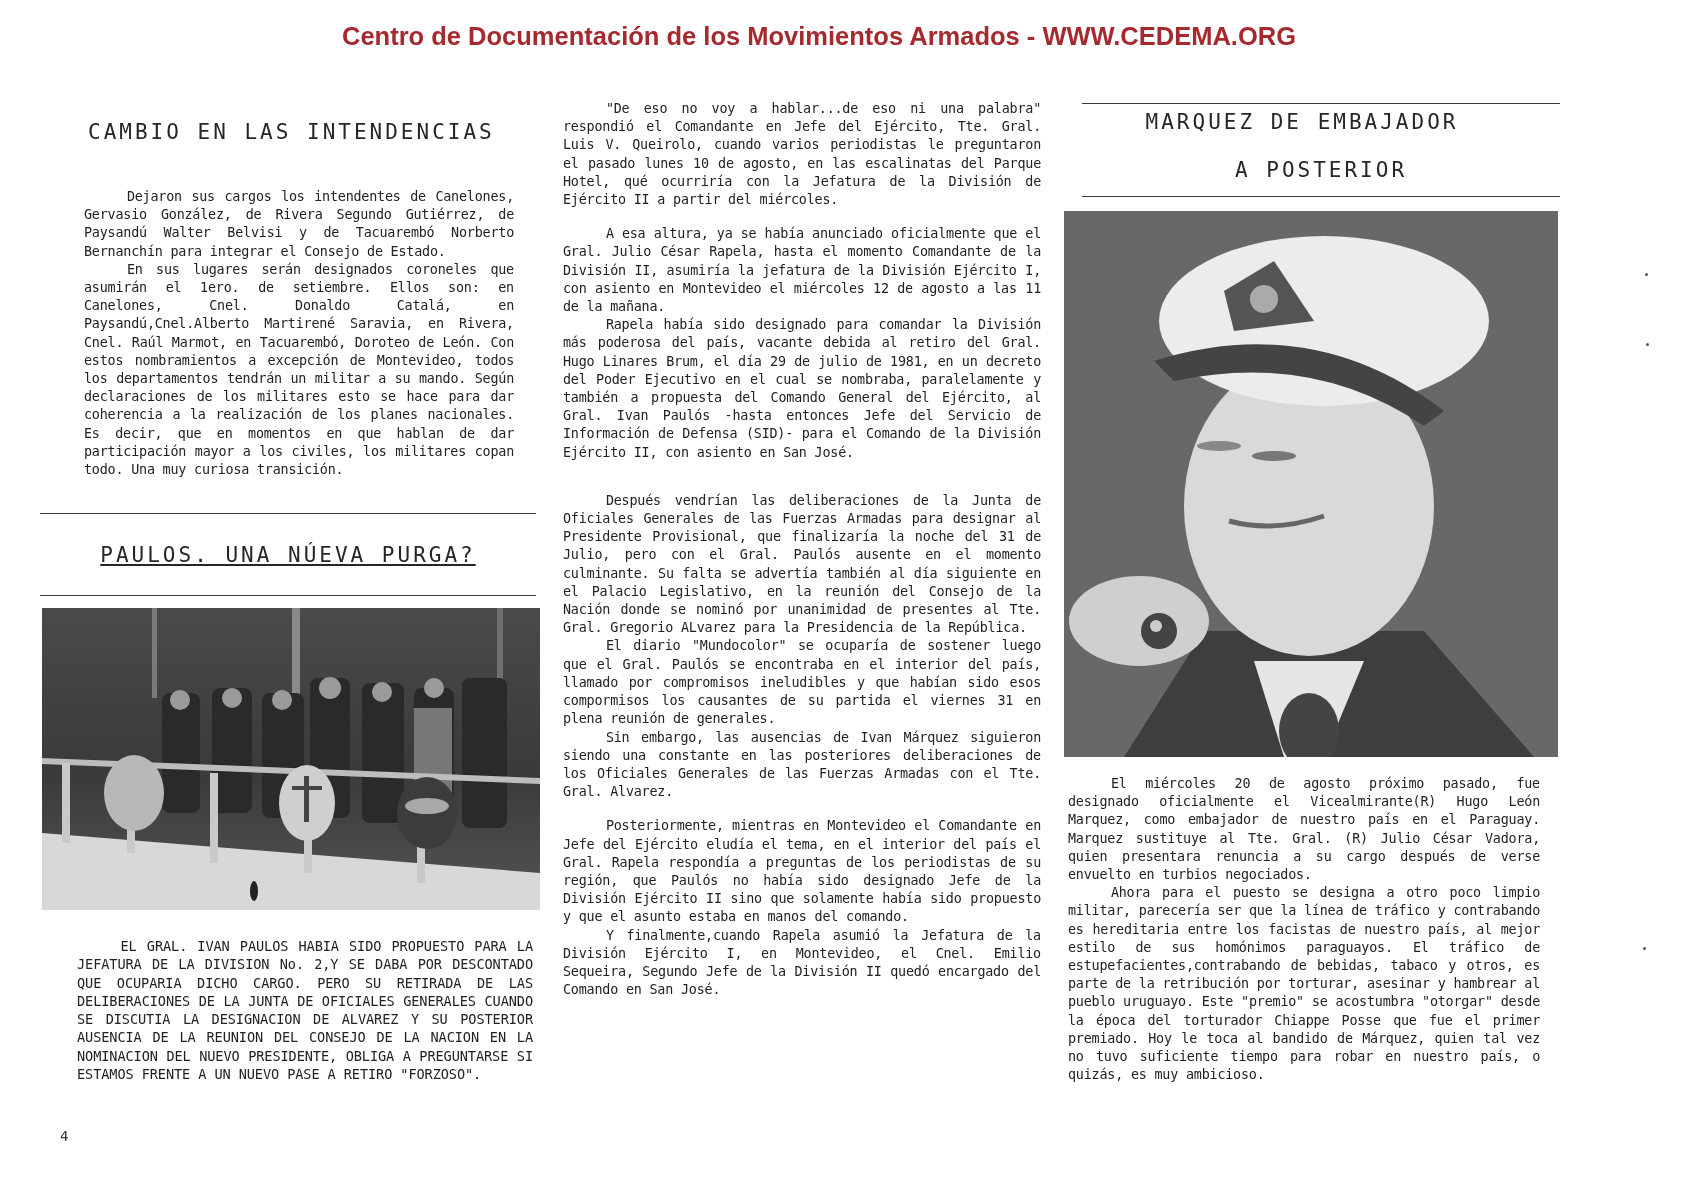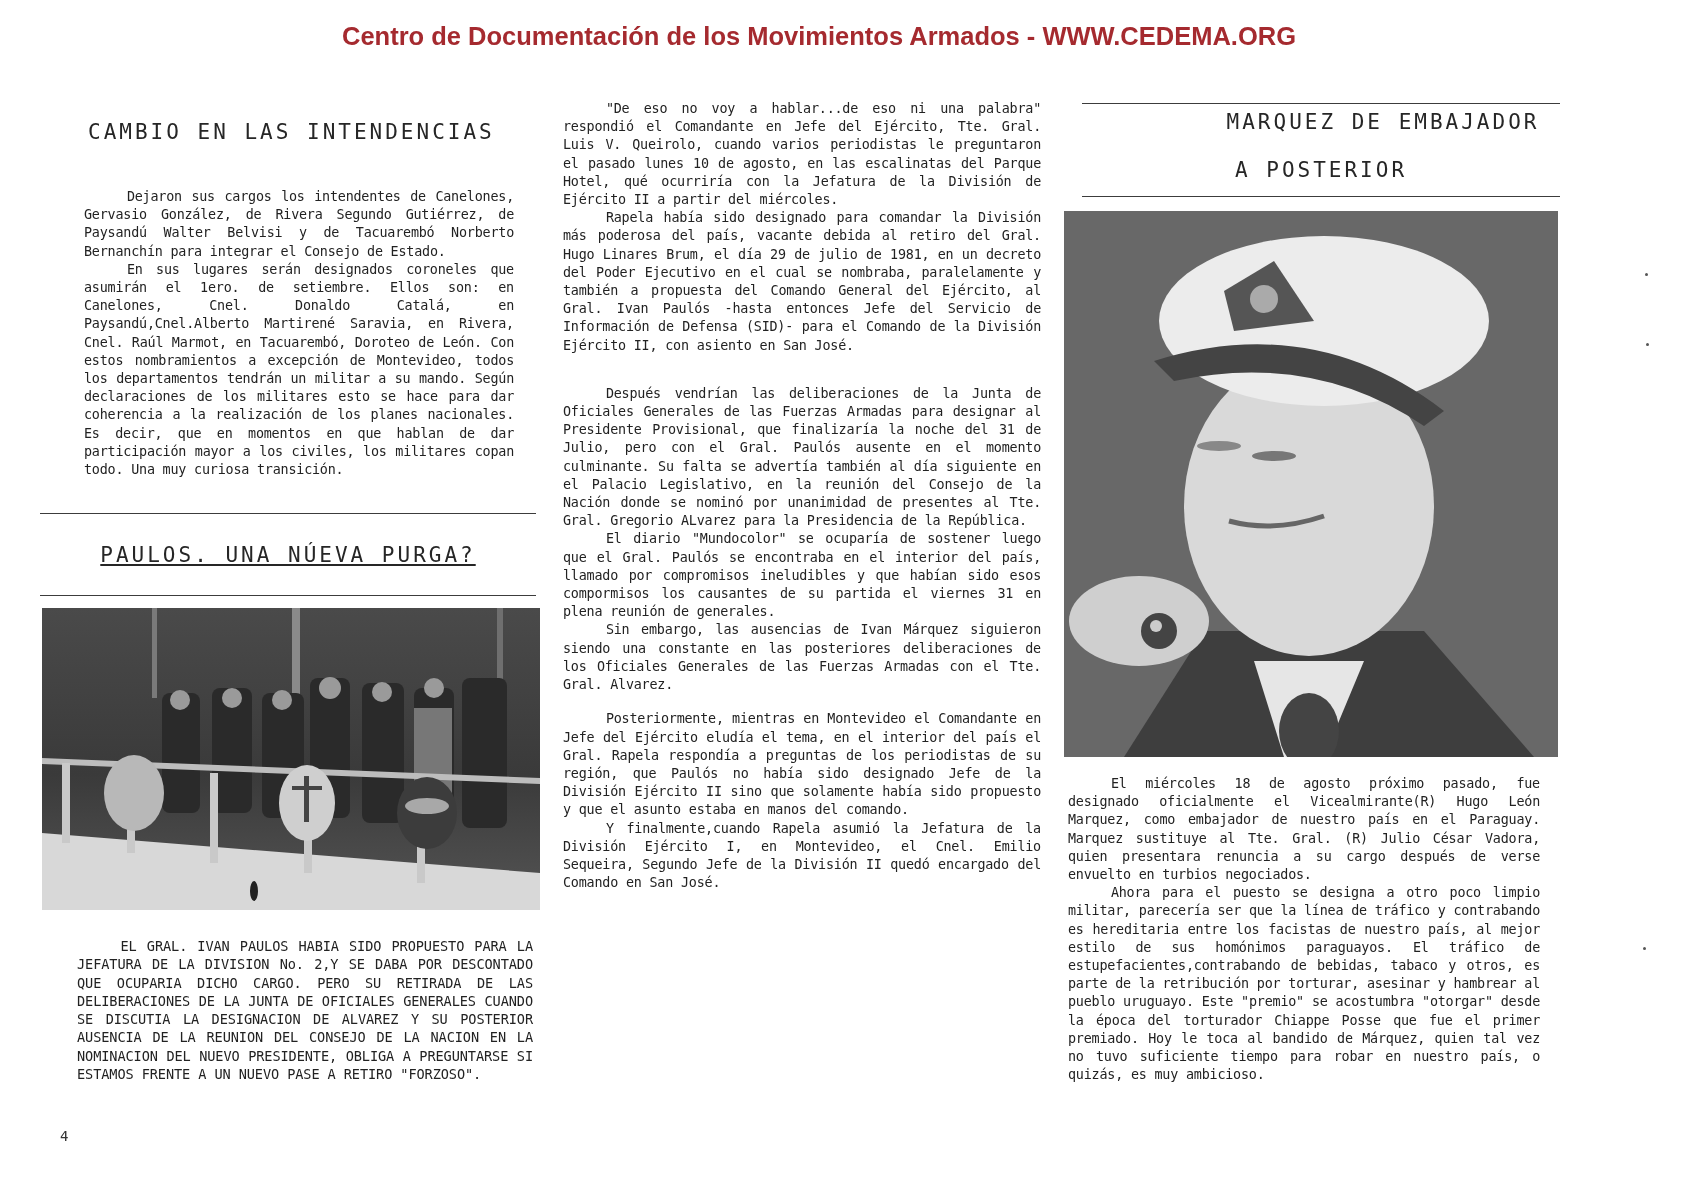--- a/index.html
+++ b/index.html
@@ -100,30 +100,31 @@
 </div>
 
 <div class="caption" style="position:absolute; left:58px; top:937px; width:456px;">
   <p>EL GRAL. IVAN PAULOS HABIA SIDO PROPUESTO PARA LA JEFATURA DE LA DIVISION No. 2,Y SE DABA POR DESCONTADO QUE OCUPARIA DICHO CARGO. PERO SU RETIRADA DE LAS DELIBERACIONES DE LA JUNTA DE OFICIALES GENERALES CUANDO SE DISCUTIA LA DESIGNACION DE ALVAREZ Y SU POSTERIOR AUSENCIA DE LA REUNION DEL CONSEJO DE LA NACION EN LA NOMINACION DEL NUEVO PRESIDENTE, OBLIGA A PREGUNTARSE SI ESTAMOS FRENTE A UN NUEVO PASE A RETIRO "FORZOSO".</p>
 </div>
 
 <div class="page-num" style="left:60px; top:1128px;">4</div>
 
 <div class="col body-text" style="left:563px; top:100px; width:478px;">
   <p>"De eso no voy a hablar...de eso ni una palabra" respondió el Comandante en Jefe del Ejército, Tte. Gral. Luis V. Queirolo, cuando varios periodistas le preguntaron el pasado lunes 10 de agosto, en las escalinatas del Parque Hotel, qué ocurriría con la Jefatura de la División de Ejército II a partir del miércoles.</p>
+  <p class="gap">A esa altura, ya se había anunciado oficialmente que el Gral. Julio César Rapela, hasta el momento Comandante de la División II, asumiría la jefatura de la División Ejército I, con asiento en Montevideo el miércoles 12 de agosto a las 11 de la mañana.</p>
   <p>Rapela había sido designado para comandar la División más poderosa del país, vacante debida al retiro del Gral. Hugo Linares Brum, el día 29 de julio de 1981, en un decreto del Poder Ejecutivo en el cual se nombraba, paralelamente y también a propuesta del Comando General del Ejército, al Gral. Ivan Paulós -hasta entonces Jefe del Servicio de Información de Defensa (SID)- para el Comando de la División Ejército II, con asiento en San José.</p>
   <p class="gap" style="margin-top:30px;">Después vendrían las deliberaciones de la Junta de Oficiales Generales de las Fuerzas Armadas para designar al Presidente Provisional, que finalizaría la noche del 31 de Julio, pero con el Gral. Paulós ausente en el momento culminante. Su falta se advertía también al día siguiente en el Palacio Legislativo, en la reunión del Consejo de la Nación donde se nominó por unanimidad de presentes al Tte. Gral. Gregorio ALvarez para la Presidencia de la República.</p>
   <p>El diario "Mundocolor" se ocuparía de sostener luego que el Gral. Paulós se encontraba en el interior del país, llamado por compromisos ineludibles y que habían sido esos compormisos los causantes de su partida el viernes 31 en plena reunión de generales.</p>
   <p>Sin embargo, las ausencias de Ivan Márquez siguieron siendo una constante en las posteriores deliberaciones de los Oficiales Generales de las Fuerzas Armadas con el Tte. Gral. Alvarez.</p>
   <p class="gap">Posteriormente, mientras en Montevideo el Comandante en Jefe del Ejército eludía el tema, en el interior del país el Gral. Rapela respondía a preguntas de los periodistas de su región, que Paulós no había sido designado Jefe de la División Ejército II sino que solamente había sido propuesto y que el asunto estaba en manos del comando.</p>
   <p>Y finalmente,cuando Rapela asumió la Jefatura de la División Ejército I, en Montevideo, el Cnel. Emilio Sequeira, Segundo Jefe de la División II quedó encargado del Comando en San José.</p>
 </div>
 
 <div class="rule" style="left:1082px; top:103px; width:478px;"></div>
-<div class="headline" style="position:absolute; left:1144px; top:110px; width:478px;text-align:center;">MARQUEZ DE EMBAJADOR</div>
+<div class="headline" style="position:absolute; left:1063px; top:110px; width:478px;text-align:center;">MARQUEZ DE EMBAJADOR</div>
 <div class="headline" style="position:absolute; left:1082px; top:158px; width:478px;">A POSTERIOR</div>
 <div class="rule" style="left:1082px; top:196px; width:478px;"></div>
 
 <div class="photo" style="left:1064px; top:211px; width:494px; height:546px; background:#7a7a7a;">
   <svg width="494" height="546" viewBox="0 0 494 546">
     <rect width="494" height="546" fill="#6e6e6e"></rect>
     <rect x="0" y="0" width="494" height="546" fill="#5e5e5e" opacity="0.4"></rect>
 
     <polygon points="60,546 140,420 360,420 470,546" fill="#3e3e3e"></polygon>
     <polygon points="190,450 300,450 260,546 220,546" fill="#e6e6e6"></polygon>
@@ -139,19 +140,19 @@
     <polygon points="160,80 210,50 250,110 170,120" fill="#555"></polygon>
     <circle cx="200" cy="88" r="14" fill="#aaa"></circle>
 
     <ellipse cx="75" cy="410" rx="70" ry="45" fill="#cfcfcf"></ellipse>
     <circle cx="95" cy="420" r="18" fill="#444"></circle>
     <circle cx="92" cy="415" r="6" fill="#ccc"></circle>
   </svg>
 </div>
 
 <div class="col body-text" style="left:1068px; top:775px; width:472px;">
-  <p>El miércoles 18 de agosto próximo pasado, fue designado oficialmente el Vicealmirante(R) Hugo León Marquez, como embajador de nuestro país en el Paraguay. Marquez sustituye al Tte. Gral. (R) Julio César Vadora, quien presentara renuncia a su cargo después de verse envuelto en turbios negociados.</p>
+  <p>El miércoles 20 de agosto próximo pasado, fue designado oficialmente el Vicealmirante(R) Hugo León Marquez, como embajador de nuestro país en el Paraguay. Marquez sustituye al Tte. Gral. (R) Julio César Vadora, quien presentara renuncia a su cargo después de verse envuelto en turbios negociados.</p>
   <p>Ahora para el puesto se designa a otro poco limpio militar, parecería ser que la línea de tráfico y contrabando es hereditaria entre los facistas de nuestro país, al mejor estilo de sus homónimos paraguayos. El tráfico de estupefacientes,contrabando de bebidas, tabaco y otros, es parte de la retribución por torturar, asesinar y hambrear al pueblo uruguayo. Este "premio" se acostumbra "otorgar" desde la época del torturador Chiappe Posse que fue el primer premiado. Hoy le toca al bandido de Márquez, quien tal vez no tuvo suficiente tiempo para robar en nuestro país, o quizás, es muy ambicioso.</p>
 </div>
 
 <div class="speck" style="left:1645px; top:273px; width:3px; height:3px;"></div>
 <div class="speck" style="left:1646px; top:343px; width:3px; height:3px;"></div>
 <div class="speck" style="left:1643px; top:947px; width:3px; height:3px;"></div>
 
 </body></html>

